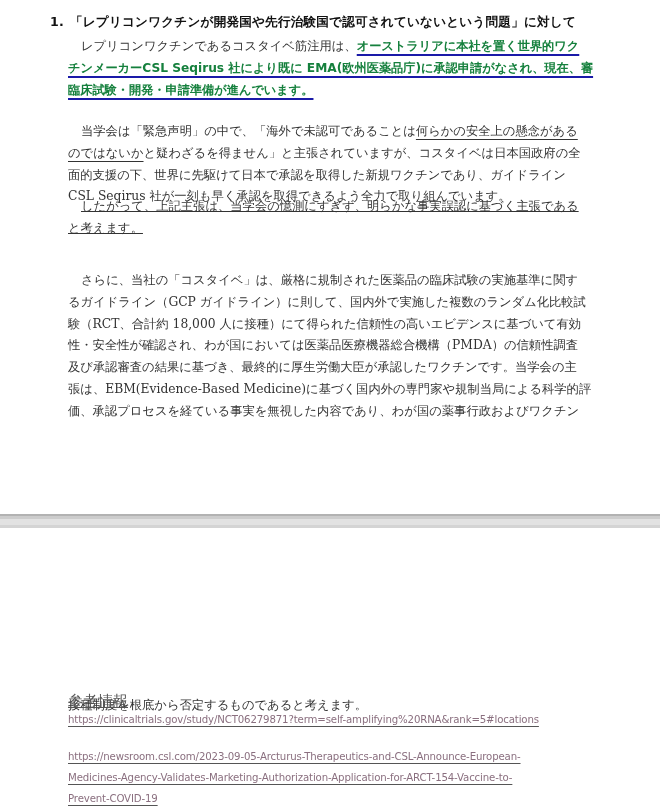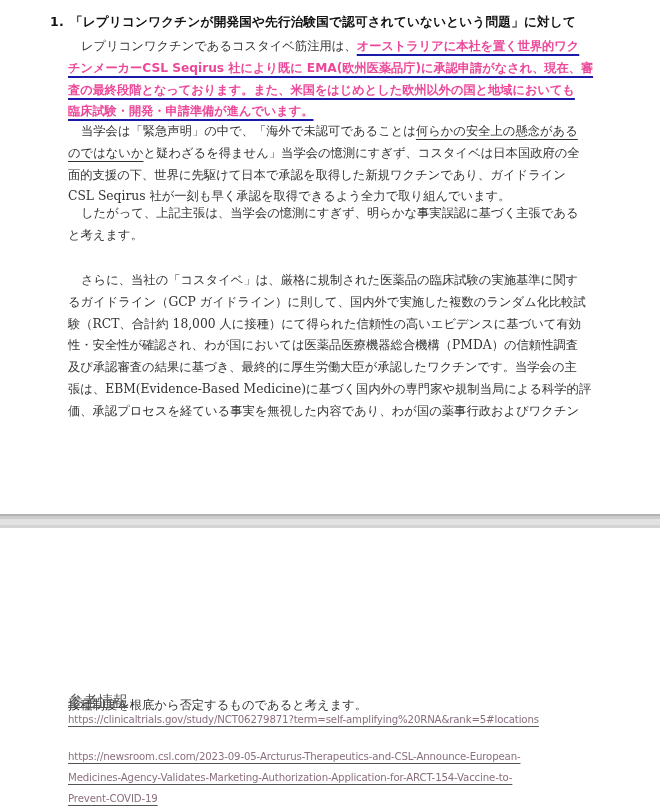--- a/index.html
+++ b/index.html
@@ -29,21 +29,21 @@
     letter-spacing: 0.2px; white-space: nowrap;
   }
   .heading .num { margin-right: 6px; }
   .body-block {
     position: absolute; left: 68px; width: 512px;
     font-size: 12.3px; line-height: 21.8px; color: #333;
   }
   .line { white-space: nowrap; display: block; height: 21.8px; }
   .indent { padding-left: 13px; }
   .hl {
-    color: #ec4899; font-weight: bold;
+    color: #15803d; font-weight: bold;
     font-family: "DejaVu Sans", sans-serif;
     font-size: 12.2px;
     text-decoration: underline; text-decoration-color: #1a1aa8;
     text-underline-offset: 4px; text-decoration-thickness: 1.5px;
   }
   .ul { text-decoration: underline; text-underline-offset: 4px; text-decoration-color: #333; }
   .p2-text {
     position: absolute; left: 68px; top: 125px;
     font-size: 12.3px; color: #333; white-space: nowrap; margin-top: 44px;
   }
@@ -67,32 +67,31 @@
 <body>
 
 <div class="page1">
   <div class="heading">
     <span class="num">1.</span><span>「レプリコンワクチンが開発国や先行治験国で認可されていないという問題」に対して</span>
   </div>
 
   <div class="body-block" style="top:36px;">
     <span class="line indent"><span>レプリコンワクチンであるコスタイベ筋注用は、</span><span class="hl">オーストラリアに本社を置く世界的ワク</span></span>
     <span class="line"><span class="hl">チンメーカーCSL Seqirus 社により既に EMA(欧州医薬品庁)に承認申請がなされ、現在、審</span></span>
-    <span class="line"><span class="hl">査の最終段階となっております。また、米国をはじめとした欧州以外の国と地域においても</span></span>
     <span class="line"><span class="hl">臨床試験・開発・申請準備が進んでいます。</span></span>
   </div>
 
   <div class="body-block" style="top:121px;">
     <span class="line indent"><span>当学会は「緊急声明」の中で、「海外で未認可であることは</span><span class="ul">何らかの安全上の懸念がある</span></span>
-    <span class="line"><span class="ul">のではないか</span><span>と疑わざるを得ません」当学会の憶測にすぎず、コスタイベは日本国政府の全</span></span>
+    <span class="line"><span class="ul">のではないか</span><span>と疑わざるを得ません」と主張されていますが、コスタイベは日本国政府の全</span></span>
     <span class="line">面的支援の下、世界に先駆けて日本で承認を取得した新規ワクチンであり、ガイドライン</span>
     <span class="line">CSL Seqirus 社が一刻も早く承認を取得できるよう全力で取り組んでいます。</span>
   </div>
 
-  <div class="body-block" style="top:203px;">
+  <div class="body-block" style="top:196px;text-decoration:underline;">
     <span class="line indent">したがって、上記主張は、当学会の憶測にすぎず、明らかな事実誤認に基づく主張である</span>
     <span class="line">と考えます。</span>
   </div>
 
   <div class="body-block" style="top:248px;margin-top:22px;">
     <span class="line indent">さらに、当社の「コスタイベ」は、厳格に規制された医薬品の臨床試験の実施基準に関す</span>
     <span class="line">るガイドライン（GCP ガイドライン）に則して、国内外で実施した複数のランダム化比較試</span>
     <span class="line">験（RCT、合計約 18,000 人に接種）にて得られた信頼性の高いエビデンスに基づいて有効</span>
     <span class="line">性・安全性が確認され、わが国においては医薬品医療機器総合機構（PMDA）の信頼性調査</span>
     <span class="line">及び承認審査の結果に基づき、最終的に厚生労働大臣が承認したワクチンです。当学会の主</span>

